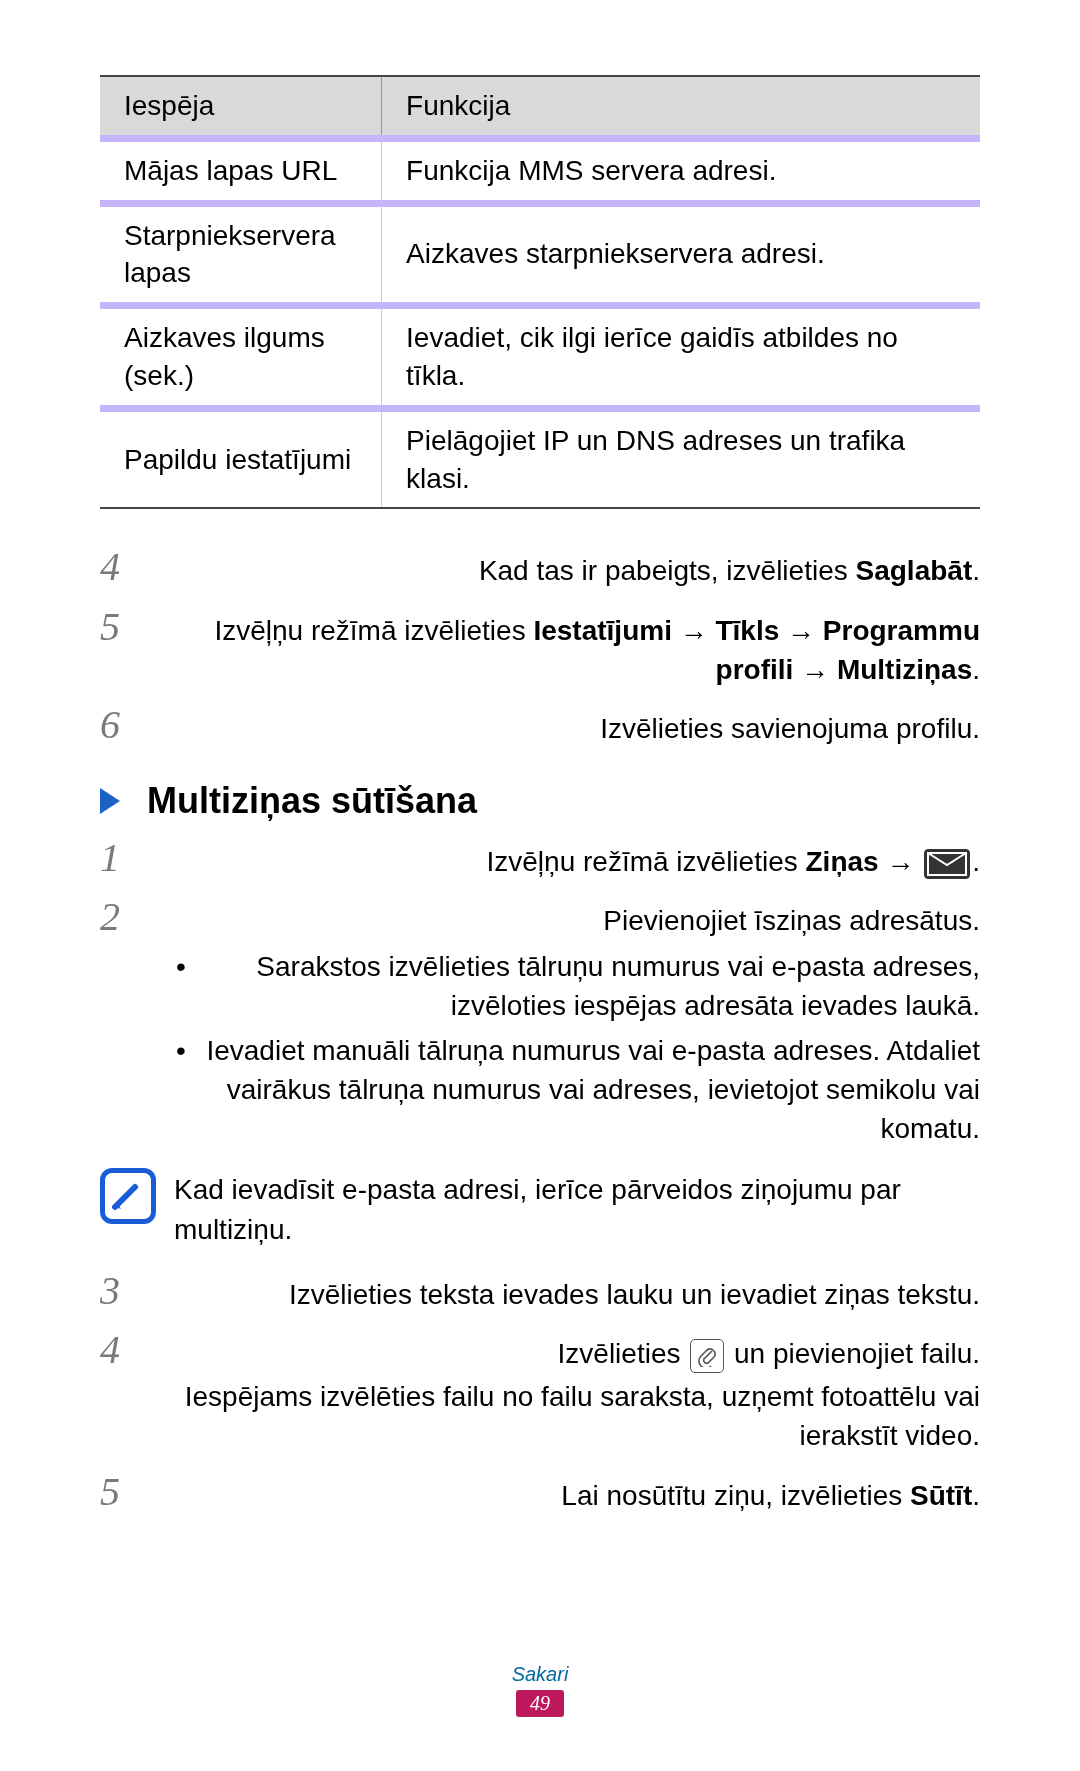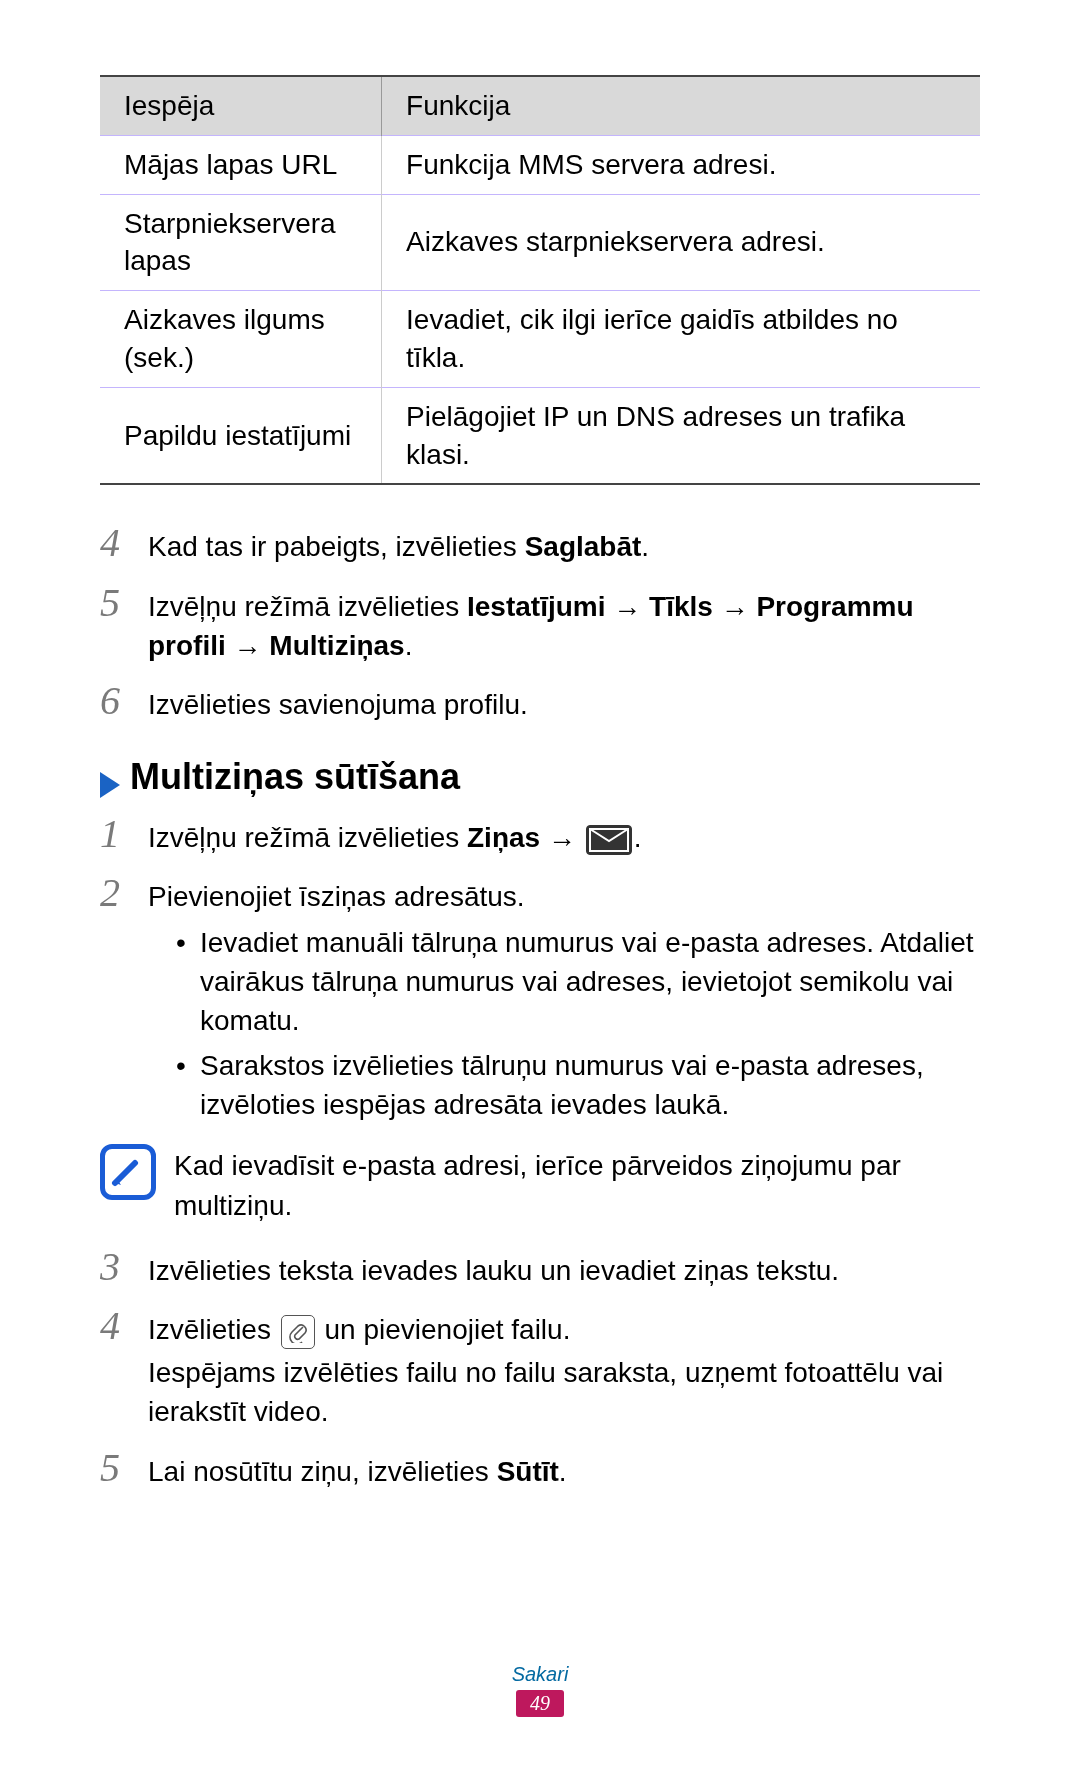--- a/index.html
+++ b/index.html
@@ -29,21 +29,21 @@
     padding: 10px 24px;
     vertical-align: middle;
     font-weight: 400;
   }
   th {
     background: #d9d9d9;
     font-weight: 400;
   }
   th:first-child { width: 32%; border-right: 1px solid #999; }
   td:first-child { border-right: 1px solid #ccc; width:32%; }
-  tbody tr { border-top: 1px solid #c4b5fd; }
+  tbody tr { border-top: 7px solid #c4b5fd; }
 
   
   .step {
     display: flex;
     align-items: flex-start;
     margin-bottom: 10px;
   }
   .step .num {
     font-family: Georgia, "Times New Roman", serif;
     font-style: italic;
@@ -52,29 +52,31 @@
     width: 48px;
     flex-shrink: 0;
     line-height: 1.1;
     text-align: left;
   }
   .step .body {
     flex: 1;
     font-size: 28px;
     line-height: 1.4;
     padding-top: 6px;
+    text-align: right;
   }
   .step .body p { margin-bottom: 4px; }
   .step .body .extra { margin-top: 4px; }
 
   
   .section-heading {
     display: flex;
-    align-items: flex-end;
+    align-items: center;
     margin: 28px 0 14px 0;
+    gap: 17px;
   }
   .chevron {
     display: inline-block;
     width: 0;
     height: 0;
     border-top: 13px solid transparent;
     border-bottom: 13px solid transparent;
     border-left: 20px solid #1a63c4;
     margin-right: 10px;
   }
@@ -258,22 +260,22 @@
           </span><span>.</span>
       </p>
     </div>
   </div>
 
   <div class="step">
     <div class="num">2</div>
     <div class="body">
       <p>Pievienojiet īsziņas adresātus.</p>
       <ul class="bullets">
+        <li>Sarakstos izvēlieties tālruņu numurus vai e-pasta adreses, izvēloties iespējas adresāta ievades laukā.</li>
         <li>Ievadiet manuāli tālruņa numurus vai e-pasta adreses. Atdaliet vairākus tālruņa numurus vai adreses, ievietojot semikolu vai komatu.</li>
-        <li>Sarakstos izvēlieties tālruņu numurus vai e-pasta adreses, izvēloties iespējas adresāta ievades laukā.</li>
       </ul>
     </div>
   </div>
 
   <div class="note">
     <div class="note-icon">
       <svg width="34" height="34" viewBox="0 0 34 34">
         <path d="M4 28 L24 8" stroke="#1a5cd6" stroke-width="6" stroke-linecap="round" fill="none"></path>
         <path d="M4 28 L10 30 L6 24 Z" fill="#1a5cd6"></path>
       </svg>

